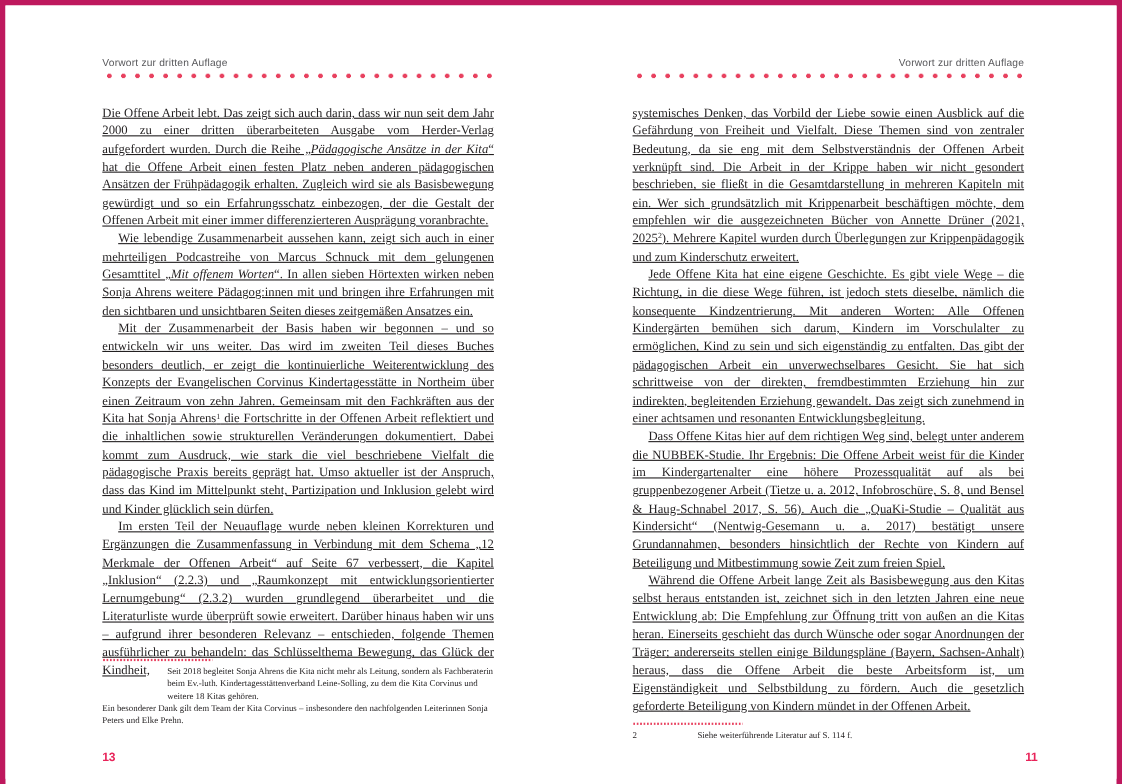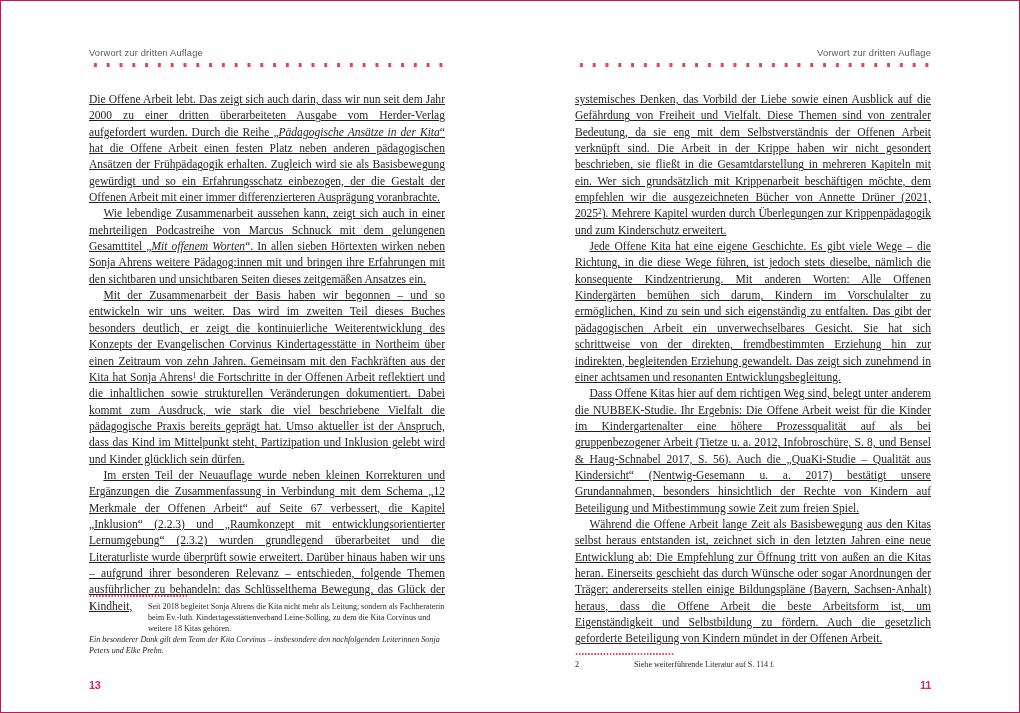--- a/index.html
+++ b/index.html
@@ -14,21 +14,21 @@
     font-family: "Liberation Serif", "DejaVu Serif", serif;
     overflow: hidden;
   }
 
   #spread {
     position: relative;
     box-sizing: border-box;
     width: 1020px;
     height: 713px;
     background: #ffffff;
-    border: 1px solid #be185d;
+    border: 5px solid #be185d;
     display: flex;
     flex-direction: row;
   }
 
   .page {
     position: relative;
     box-sizing: border-box;
     width: 509px;
     height: 711px;
     background: #ffffff;
@@ -117,34 +117,34 @@
   .fn-item {
     display: flex;
     flex-direction: row;
     margin-bottom: 0;
   }
   .fn-num {
     flex: 0 0 17px;
     width: 17px;
   }
   .fn-text { flex: 1 1 auto; margin-left: 42px; }
-  .fn-plain { display: block; font-style: italic; }
+  .fn-plain { display: block; }
 
   
   .folio {
     position: absolute;
     bottom: 21px;
     font-family: "Liberation Sans", "DejaVu Sans", sans-serif;
     font-size: 11px;
     font-weight: bold;
     color: #e8245a;
     letter-spacing: -0.3px;
   }
   .page-left  .folio { left: 88px;  text-align: left; }
-  .page-right .folio { right: 88px; text-align: center; margin-top: 45px; }
+  .page-right .folio { right: 72px; text-align: center; margin-top: 45px; }
 </style>
 </head>
 <body>
 
 <div id="spread">
 
   <div class="page page-left">
     <div class="page-inner">
 
       <div class="runhead">Vorwort zur dritten Auflage</div>

